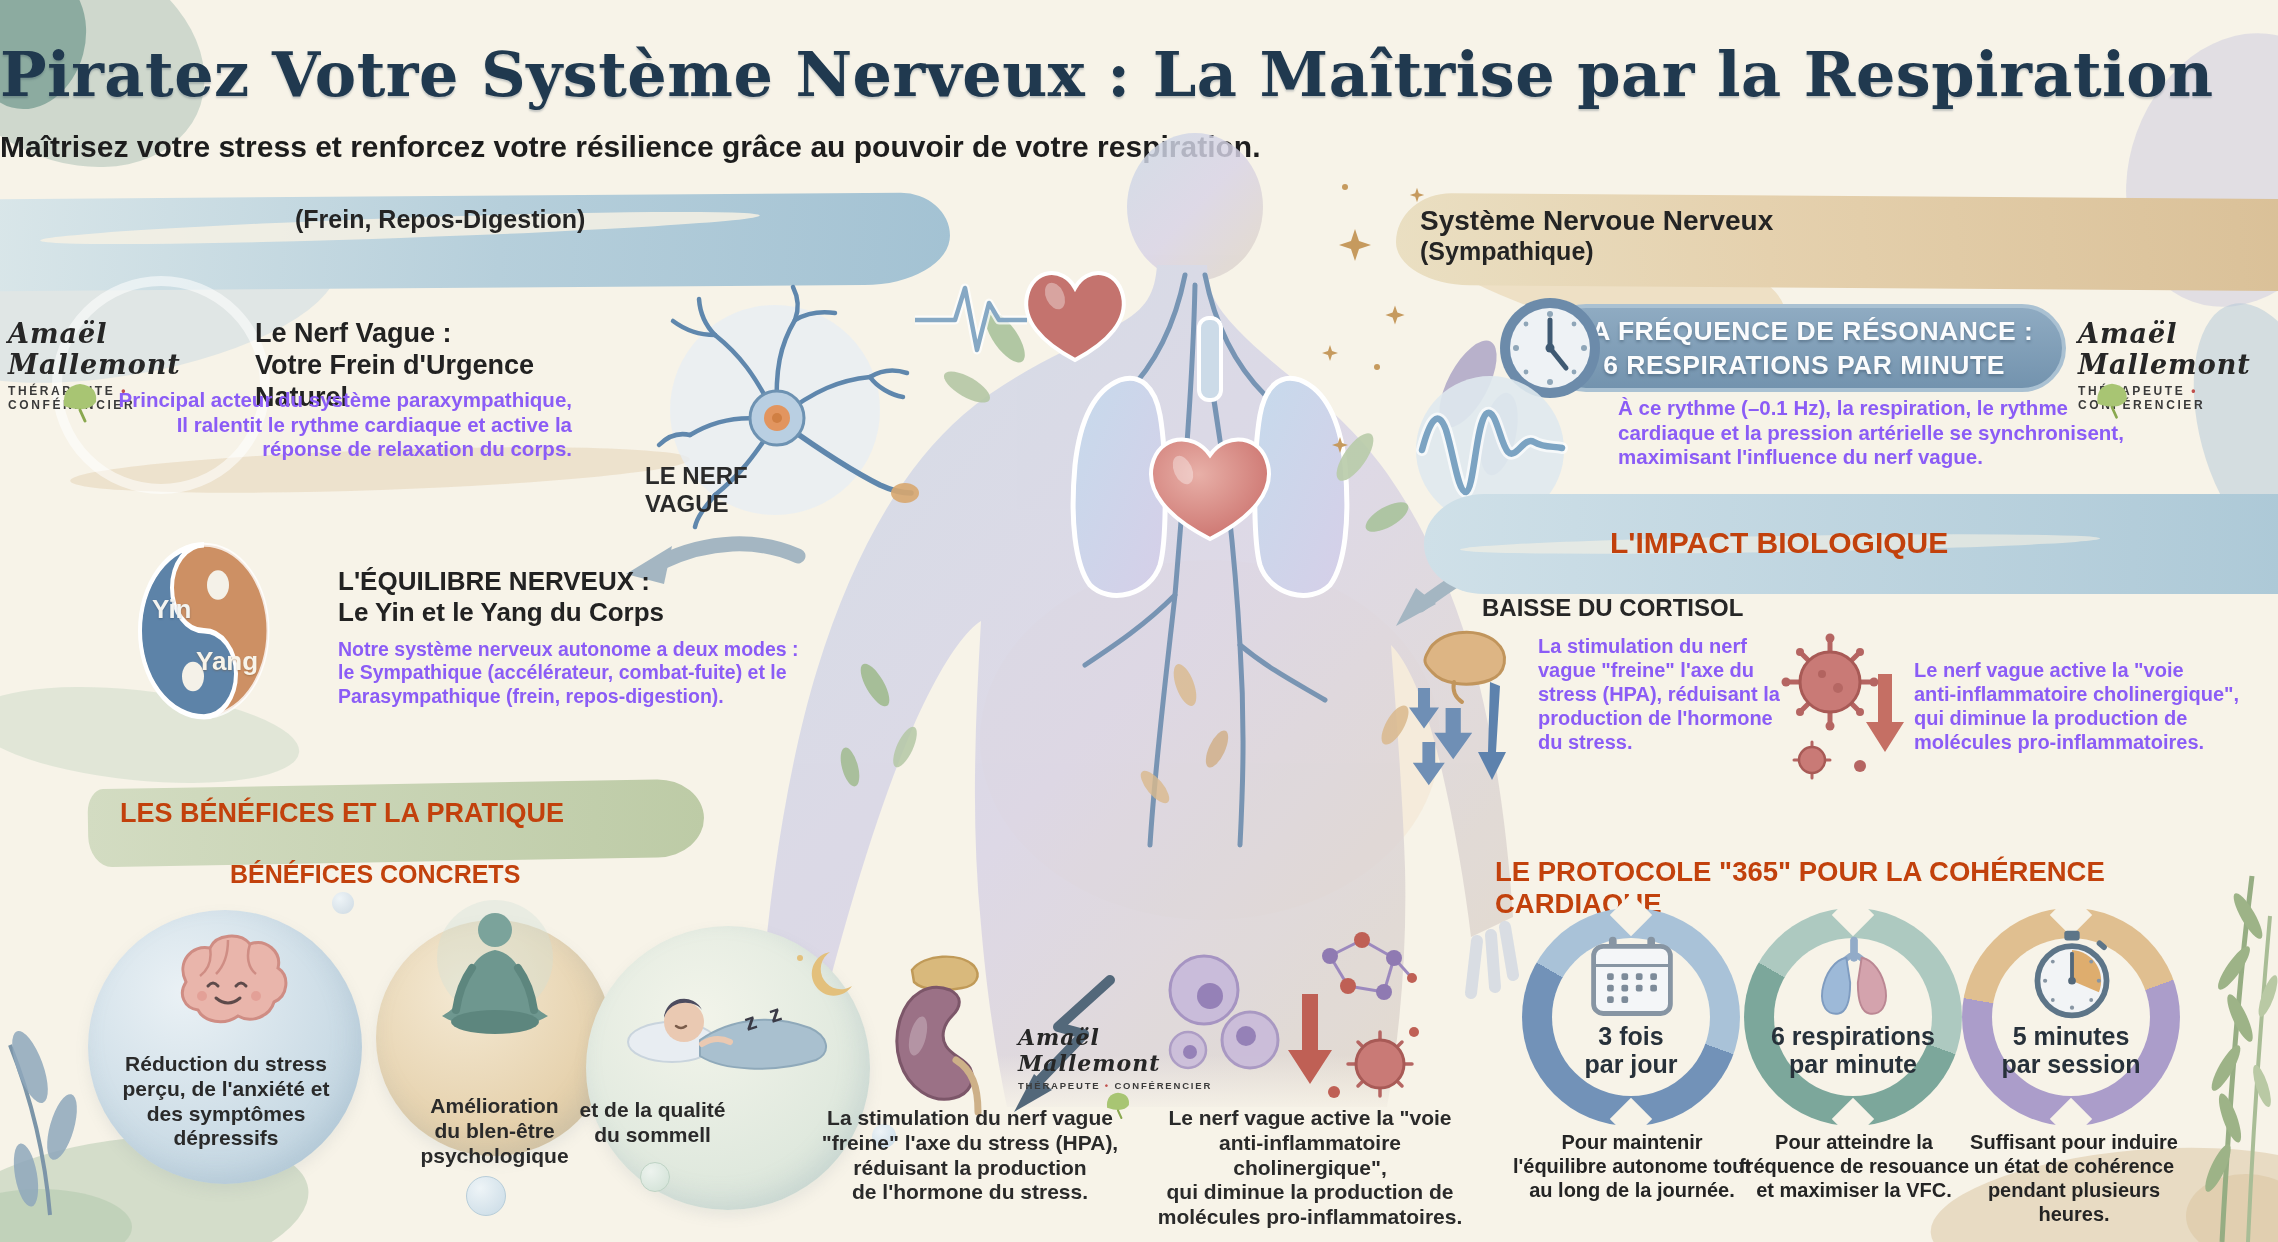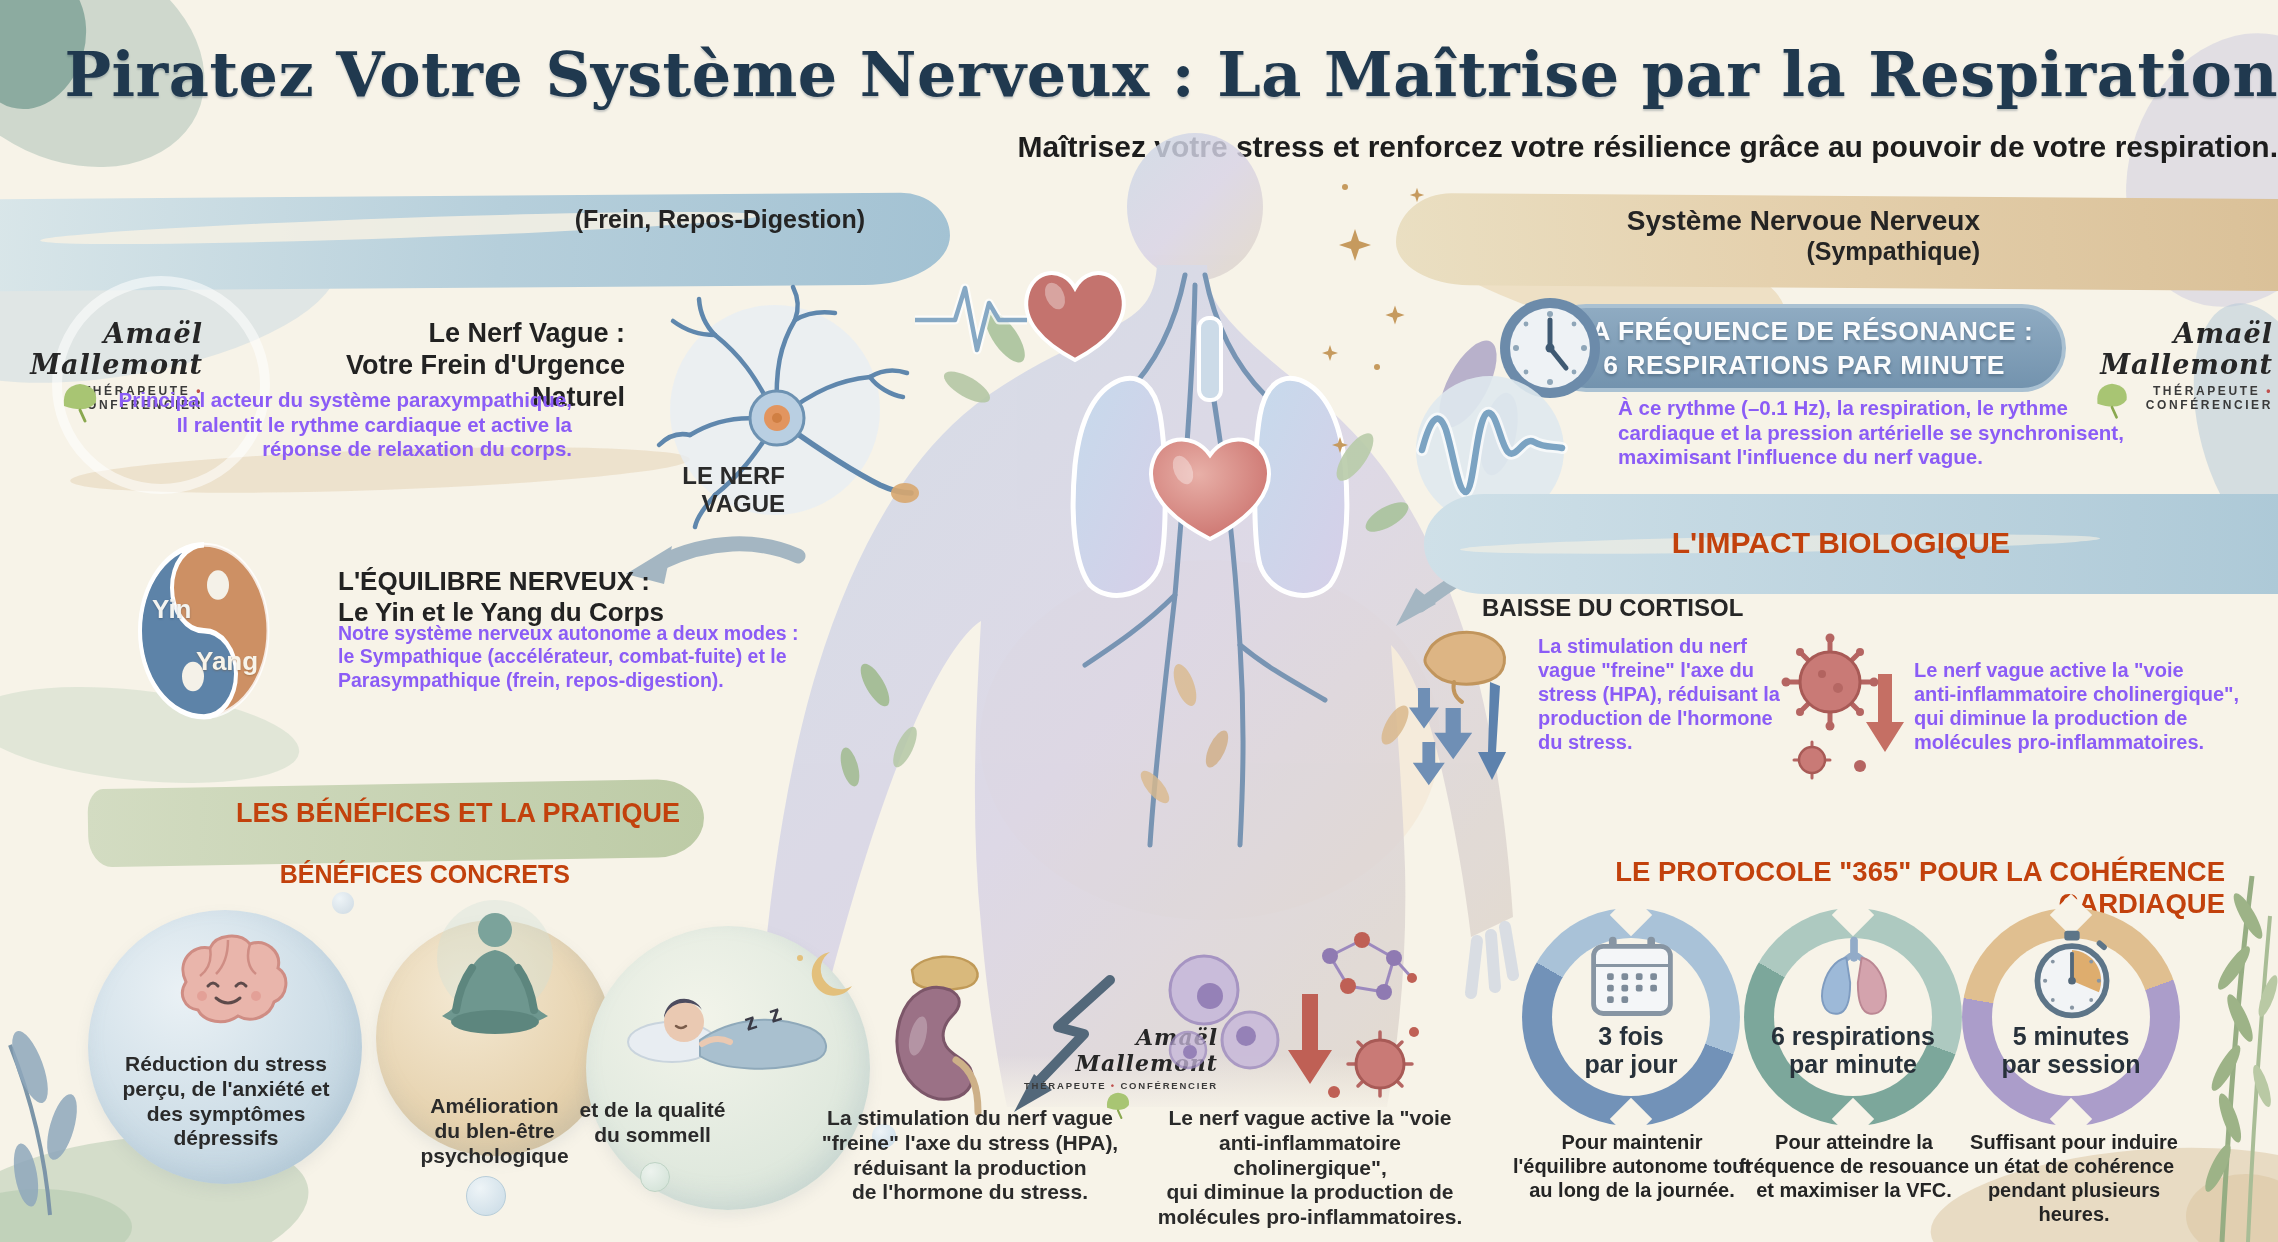--- a/index.html
+++ b/index.html
@@ -2,21 +2,21 @@
 <html><head>
 <meta charset="utf-8">
 <title>Infographie</title>
 <style>
   *{margin:0;padding:0;box-sizing:border-box}
   html,body{width:2278px;height:1242px;background:#f7f3e8}
   .stage{position:relative;width:2278px;height:1242px;overflow:hidden;
          background:#f7f3e8;font-family:"Liberation Sans",sans-serif;color:#2b2b2b}
   .abs{position:absolute}
   .pre{white-space:pre-line}
-  .ctr{text-align:right}
+  .ctr{text-align:left}
   .rt{text-align:right}
   .sw{position:absolute;border-radius:50%}
   .title{font-family:"DejaVu Serif",serif;font-weight:bold;font-size:62px;color:#20394f;
          text-shadow:0 2px 2px rgba(40,60,80,.25);letter-spacing:.5px}
   .subtitle{font-size:30px;font-weight:bold;color:#1d1d1d}
   .bandtxt1{font-size:28px;font-weight:bold;color:#242424;line-height:1.15}
   .bandtxt2{font-size:25px;font-weight:bold;color:#242424}
   .h-med{font-size:27px;font-weight:bold;color:#222;line-height:1.18}
   .para{font-size:20.5px;font-weight:bold;color:#8b5cf6;line-height:1.2}
   .label{font-size:24px;font-weight:bold;color:#2a2a2a;line-height:1.15}
@@ -280,21 +280,21 @@
       <circle cx="66" cy="66" r="64" fill="#cd9064"></circle>
       <path d="M66,2 A64,64 0 0 0 66,130 A32,32 0 0 0 66,66 A32,32 0 0 1 66,2 Z" fill="#5d83a8"></path>
       <path d="M66,2 A64,64 0 0 0 66,130 A32,32 0 0 0 66,66 A32,32 0 0 1 66,2" fill="none" stroke="#fff" stroke-width="4"></path>
       <circle cx="66" cy="66" r="64" fill="none" stroke="#ffffff" stroke-width="3" opacity=".8"></circle>
       <circle cx="80" cy="32" r="11" fill="#f4f1e8"></circle>
       <circle cx="55" cy="100" r="11" fill="#f4f1e8"></circle>
     </svg>
     <div class="abs" style="left:14px;top:52px;font-size:26px;font-weight:bold;color:#f4f4f0;text-shadow:0 1px 2px rgba(40,60,90,.4)">Yin</div>
     <div class="abs" style="left:58px;top:104px;font-size:26px;font-weight:bold;color:#f8f4ea;text-shadow:0 1px 2px rgba(120,80,40,.4)">Yang</div>
   </div>
-  <div class="abs para pre" style="left:338px;top:622px;font-size:19.5px">Notre système nerveux autonome a deux modes :
+  <div class="abs para pre" style="left:338px;top:638px;font-size:19.5px">Notre système nerveux autonome a deux modes :
 le Sympathique (accélérateur, combat-fuite) et le
 Parasympathique (frein, repos-digestion).</div>
 
   <div class="abs" style="left:1424px;top:494px;width:860px;height:100px;
               background:linear-gradient(92deg,#cfe0e8,#adc9d7);border-radius:60px 0 0 60px / 50px 0 0 50px"></div>
   <div class="sw" style="left:1460px;top:536px;width:640px;height:16px;background:#f6f1e4;opacity:.6;transform:rotate(-1deg)"></div>
   <div class="abs sechead ctr" style="left:1610px;top:526px;width:400px">L'IMPACT BIOLOGIQUE</div>
 
   <div class="abs subhead" style="left:1482px;top:594px">BAISSE DU CORTISOL</div>
   <svg class="abs" style="left:1408px;top:622px;width:115px;height:175px" viewBox="0 0 115 175">

